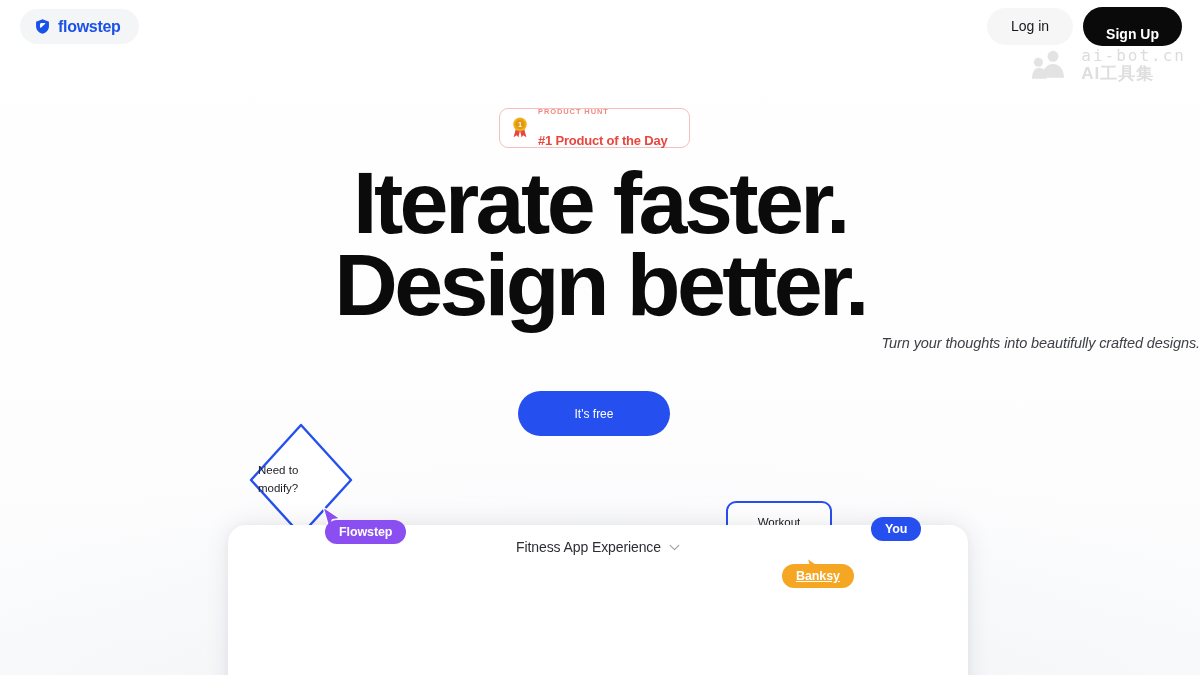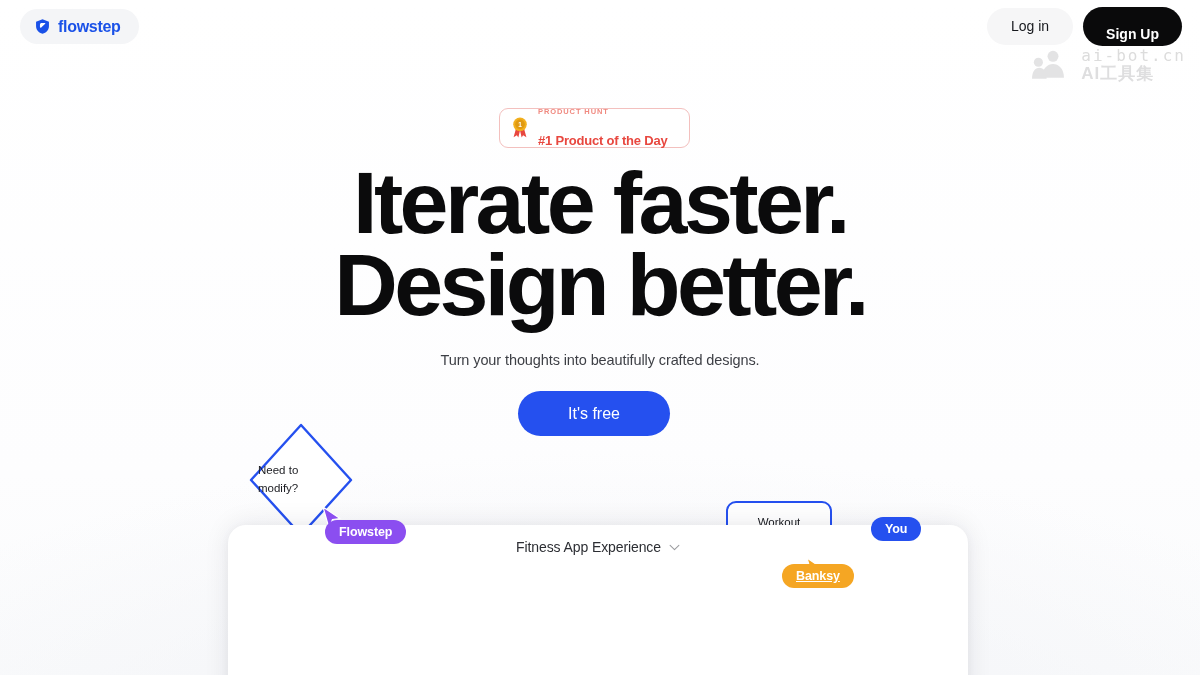--- a/index.html
+++ b/index.html
@@ -94,30 +94,30 @@
   
   .hero-h1 {
     position:absolute; left:0; top:162px; width:1200px;
     text-align:center;
     font-size:88px; font-weight:bold;
     letter-spacing:-3.6px; line-height:0.93;
     color:#0b0b0c;
   }
   .hero-h1 .ln { display:block; }
   .hero-sub {
-    position:absolute; left:0; top:352px; width:1200px;
-    text-align:center;
-    font-size:14.5px; color:#3d3f45; letter-spacing:-0.1px;
+    position:absolute; left:0; top:335px; width:1200px;
+    text-align:right;
+    font-size:14.5px; color:#3d3f45; letter-spacing:-0.1px;font-style:italic;
   }
   .cta {
     position:absolute; left:518px; top:391px;
     width:152px; height:45px;
     background:#2550ef; color:#ffffff;
     border:none; border-radius:999px;
-    font-size:16px; font-family:inherit; font-weight:normal;
+    font-size:12px; font-family:inherit; font-weight:normal;
     cursor:pointer;
   }
 
   
   .canvas-card {
     position:absolute; left:228px; top:525px;
     width:740px; height:230px;
     background:#ffffff;
     border-radius:18px;
     box-shadow:0 -1px 26px rgba(22,28,52,0.085), 0 2px 10px rgba(22,28,52,0.04);

